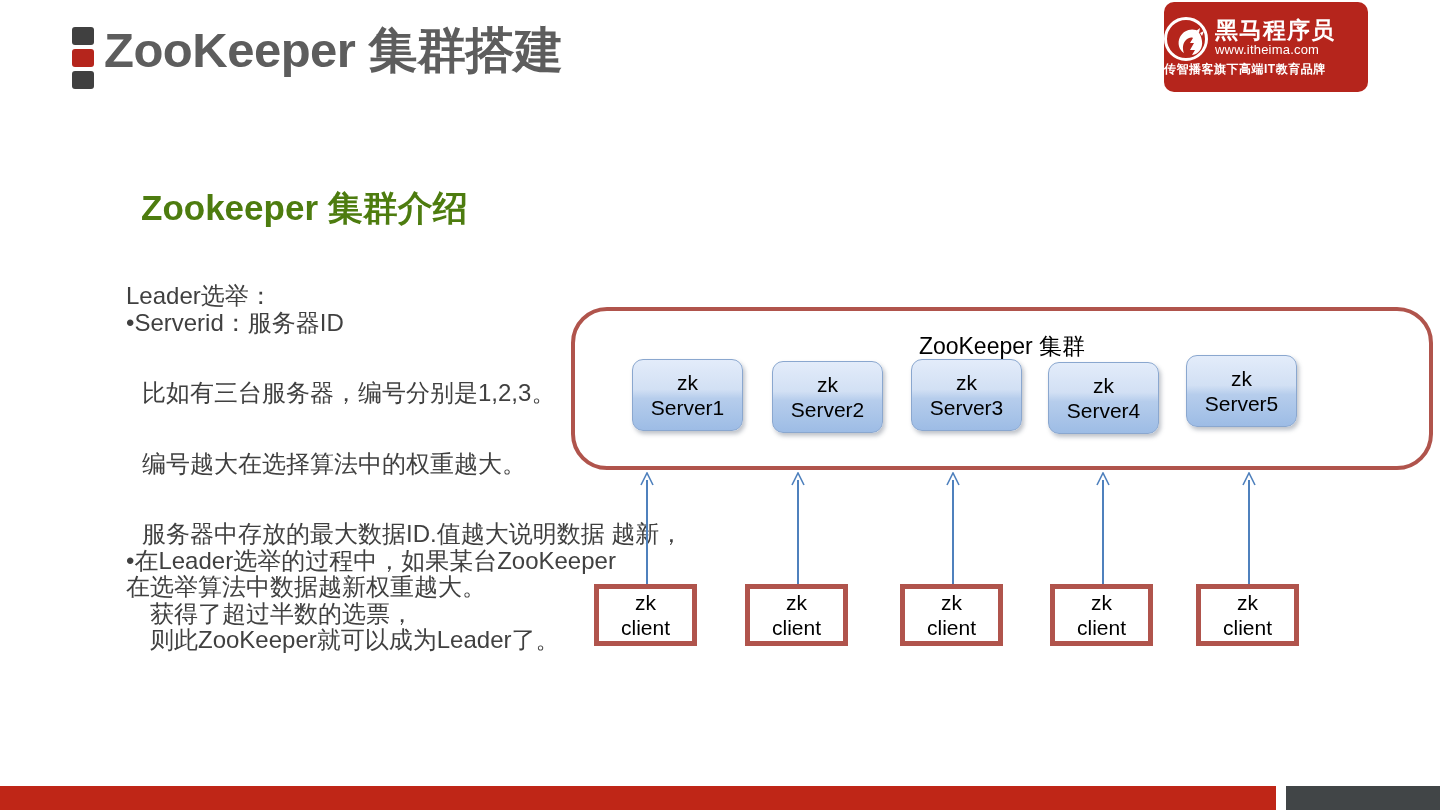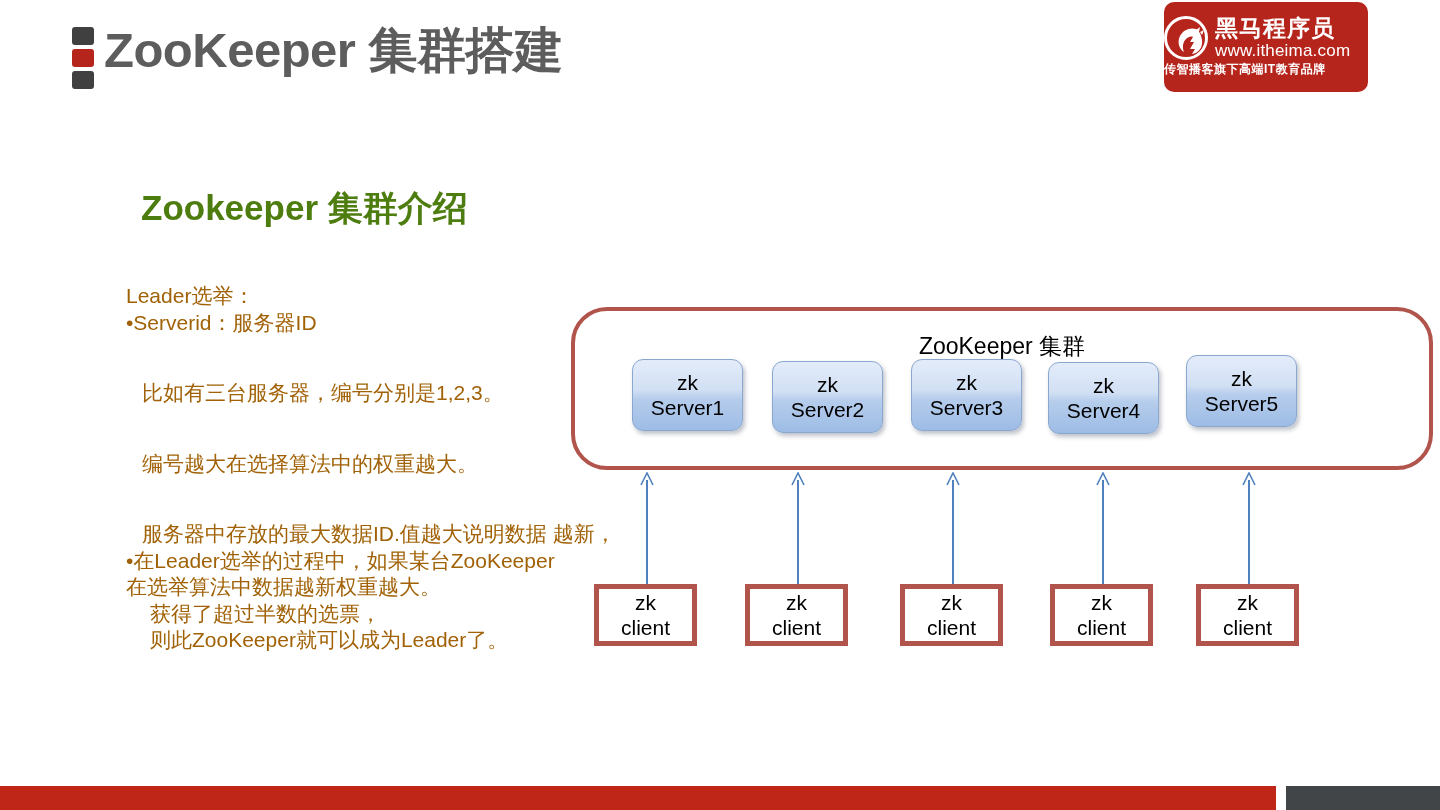--- a/index.html
+++ b/index.html
@@ -36,36 +36,36 @@
   .logo-mark {
     width: 44px; height: 44px; border-radius: 50%;
     border: 3px solid #ffffff; position: relative; flex: none;
   }
   .logo-mark svg { position:absolute; left:-1px; top:-1px; }
   .logo-words { display: flex; flex-direction: column; align-items: flex-start; }
   .logo-cn {
     color: #fff; font-size: 23px; font-weight: bold; line-height: 1.05;
     letter-spacing: 1px;
   }
-  .logo-url { color: #fff; font-size: 17px; line-height: 1.25; letter-spacing: 0.2px; }
+  .logo-url { color: #fff; font-size: 13px; line-height: 1.25; letter-spacing: 0.2px; }
   .logo-sub {
     color: #fff; font-size: 12px; font-weight: bold; margin-top: 0; letter-spacing: 0.5px;
   }
 
   
   .section-head {
     position: absolute; left: 141px; top: 185px;
     font-size: 35px; font-weight: bold; color: #4d7c0f; white-space: nowrap;
   }
 
   
   .body-text {
     position: absolute; left: 126px; top: 283px;
     width: 480px;
-    font-size: 21px; color: #a16207; line-height: 26.5px;
+    font-size: 24px; color: #404040; line-height: 26.5px;
   }
   .body-text p { white-space: nowrap; }
   .body-text p.ind1 { padding-left: 16px; margin-top: 44px; }
   .body-text p.ind2 { padding-left: 24px; }
 
   
   .cluster-box {
     position: absolute; left: 571px; top: 307px;
     width: 862px; height: 163px;
     border: 4px solid #b0544c; border-radius: 36px; background: #fff;

